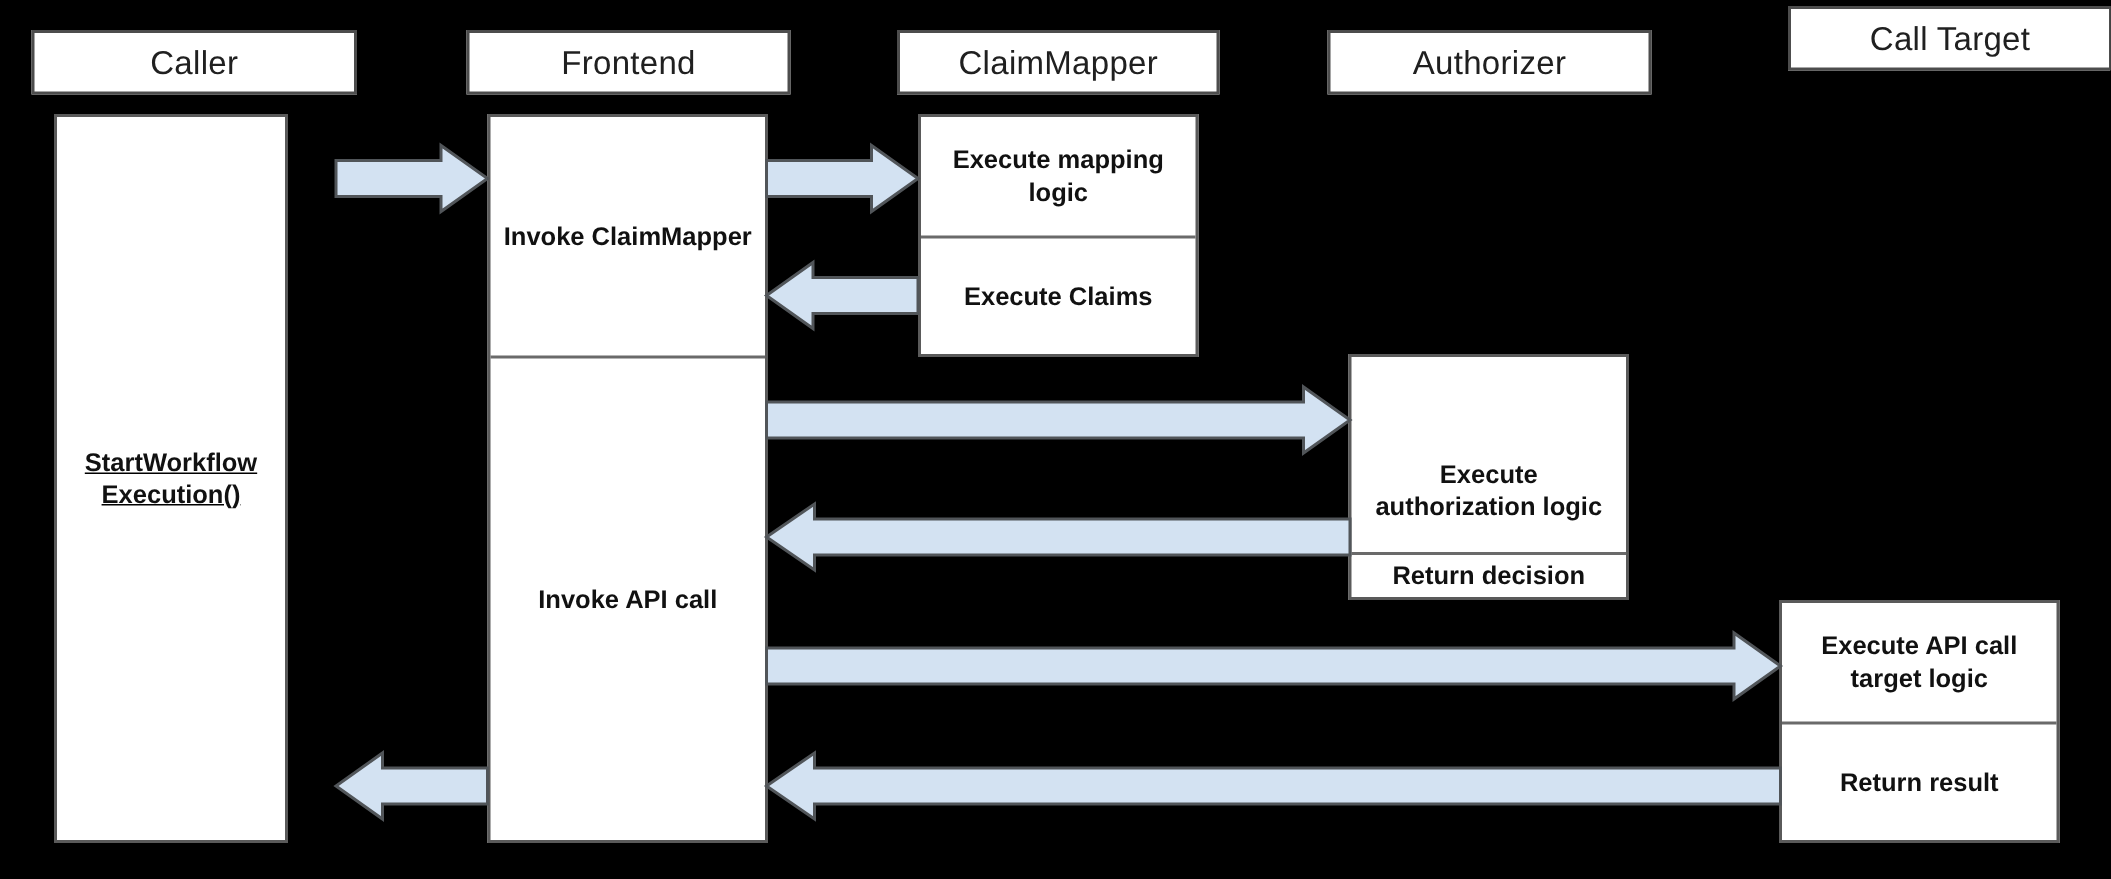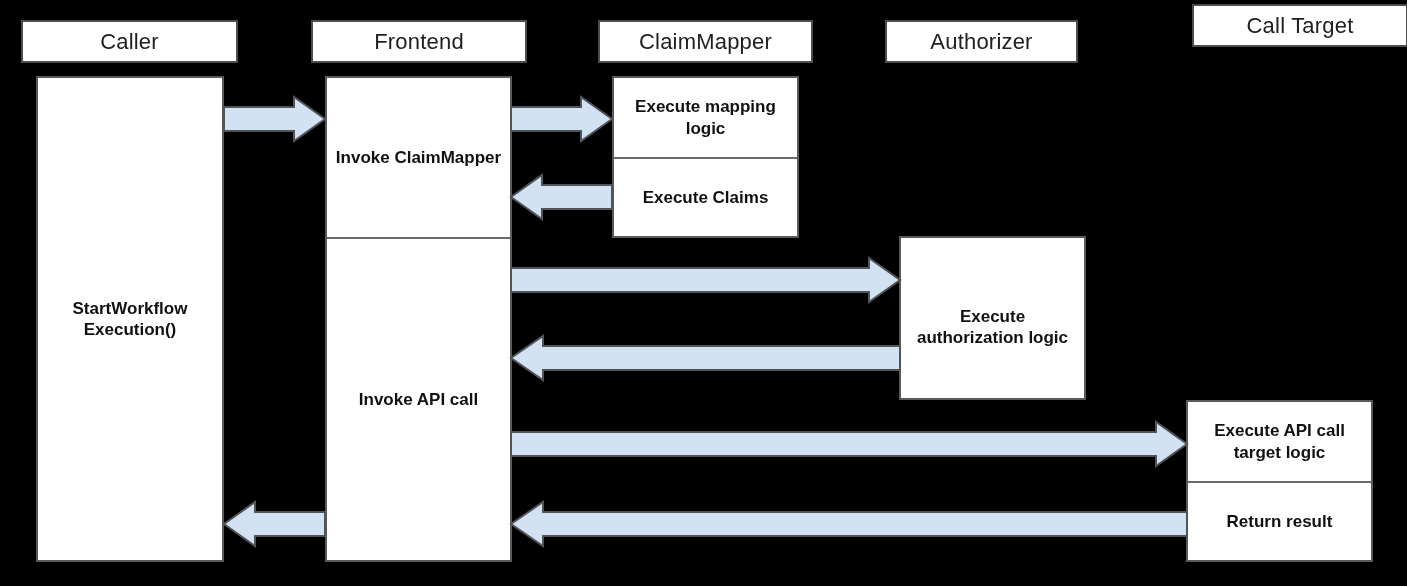--- a/index.html
+++ b/index.html
@@ -78,29 +78,29 @@
   </div>
 
   <div class="lifeline-header" style="left:311px; top:20px; width:216px; height:43px;">
     <span>Frontend</span>
   </div>
 
   <div class="lifeline-header" style="left:598px; top:20px; width:215px; height:43px;align-items:center;">
     <span>ClaimMapper</span>
   </div>
 
-  <div class="lifeline-header" style="left:885px; top:20px; width:193px; height:43px;">
+  <div class="lifeline-header" style="left:885px; top:20px; width:216px; height:43px;">
     <span>Authorizer</span>
   </div>
 
   <div class="lifeline-header" style="left:1172px; top:4px; width:216px; height:43px;margin-left:20px;">
     <span>Call Target</span>
   </div>
 
-  <div class="activation" style="left:36px; top:76px; width:188px; height:486px;">
+  <div class="activation" style="left:36px; top:76px; width:156px; height:486px;text-decoration:underline;">
     <div class="seg">
       <span>StartWorkflow Execution()</span>
     </div>
   </div>
 
   <div class="activation" style="left:325px; top:76px; width:187px; height:486px;justify-content:center;">
     <div class="seg" style="height:159px; flex:0 0 159px;">
       <span>Invoke ClaimMapper</span>
     </div>
     <div class="seg">
@@ -113,20 +113,23 @@
       <span>Execute mapping logic</span>
     </div>
     <div class="seg">
       <span>Execute Claims</span>
     </div>
   </div>
 
   <div class="activation" style="left:899px; top:236px; width:187px; height:164px;">
     <div class="seg" style="height:82px; flex:0 0 82px;margin-top:48px;">
       <span>Execute authorization logic</span>
+    </div>
+    <div class="seg">
+      <span>Return decision</span>
     </div>
   </div>
 
   <div class="activation" style="left:1186px; top:400px; width:187px; height:162px;">
     <div class="seg" style="height:79px; flex:0 0 79px;">
       <span>Execute API call target logic</span>
     </div>
     <div class="seg">
       <span>Return result</span>
     </div>

